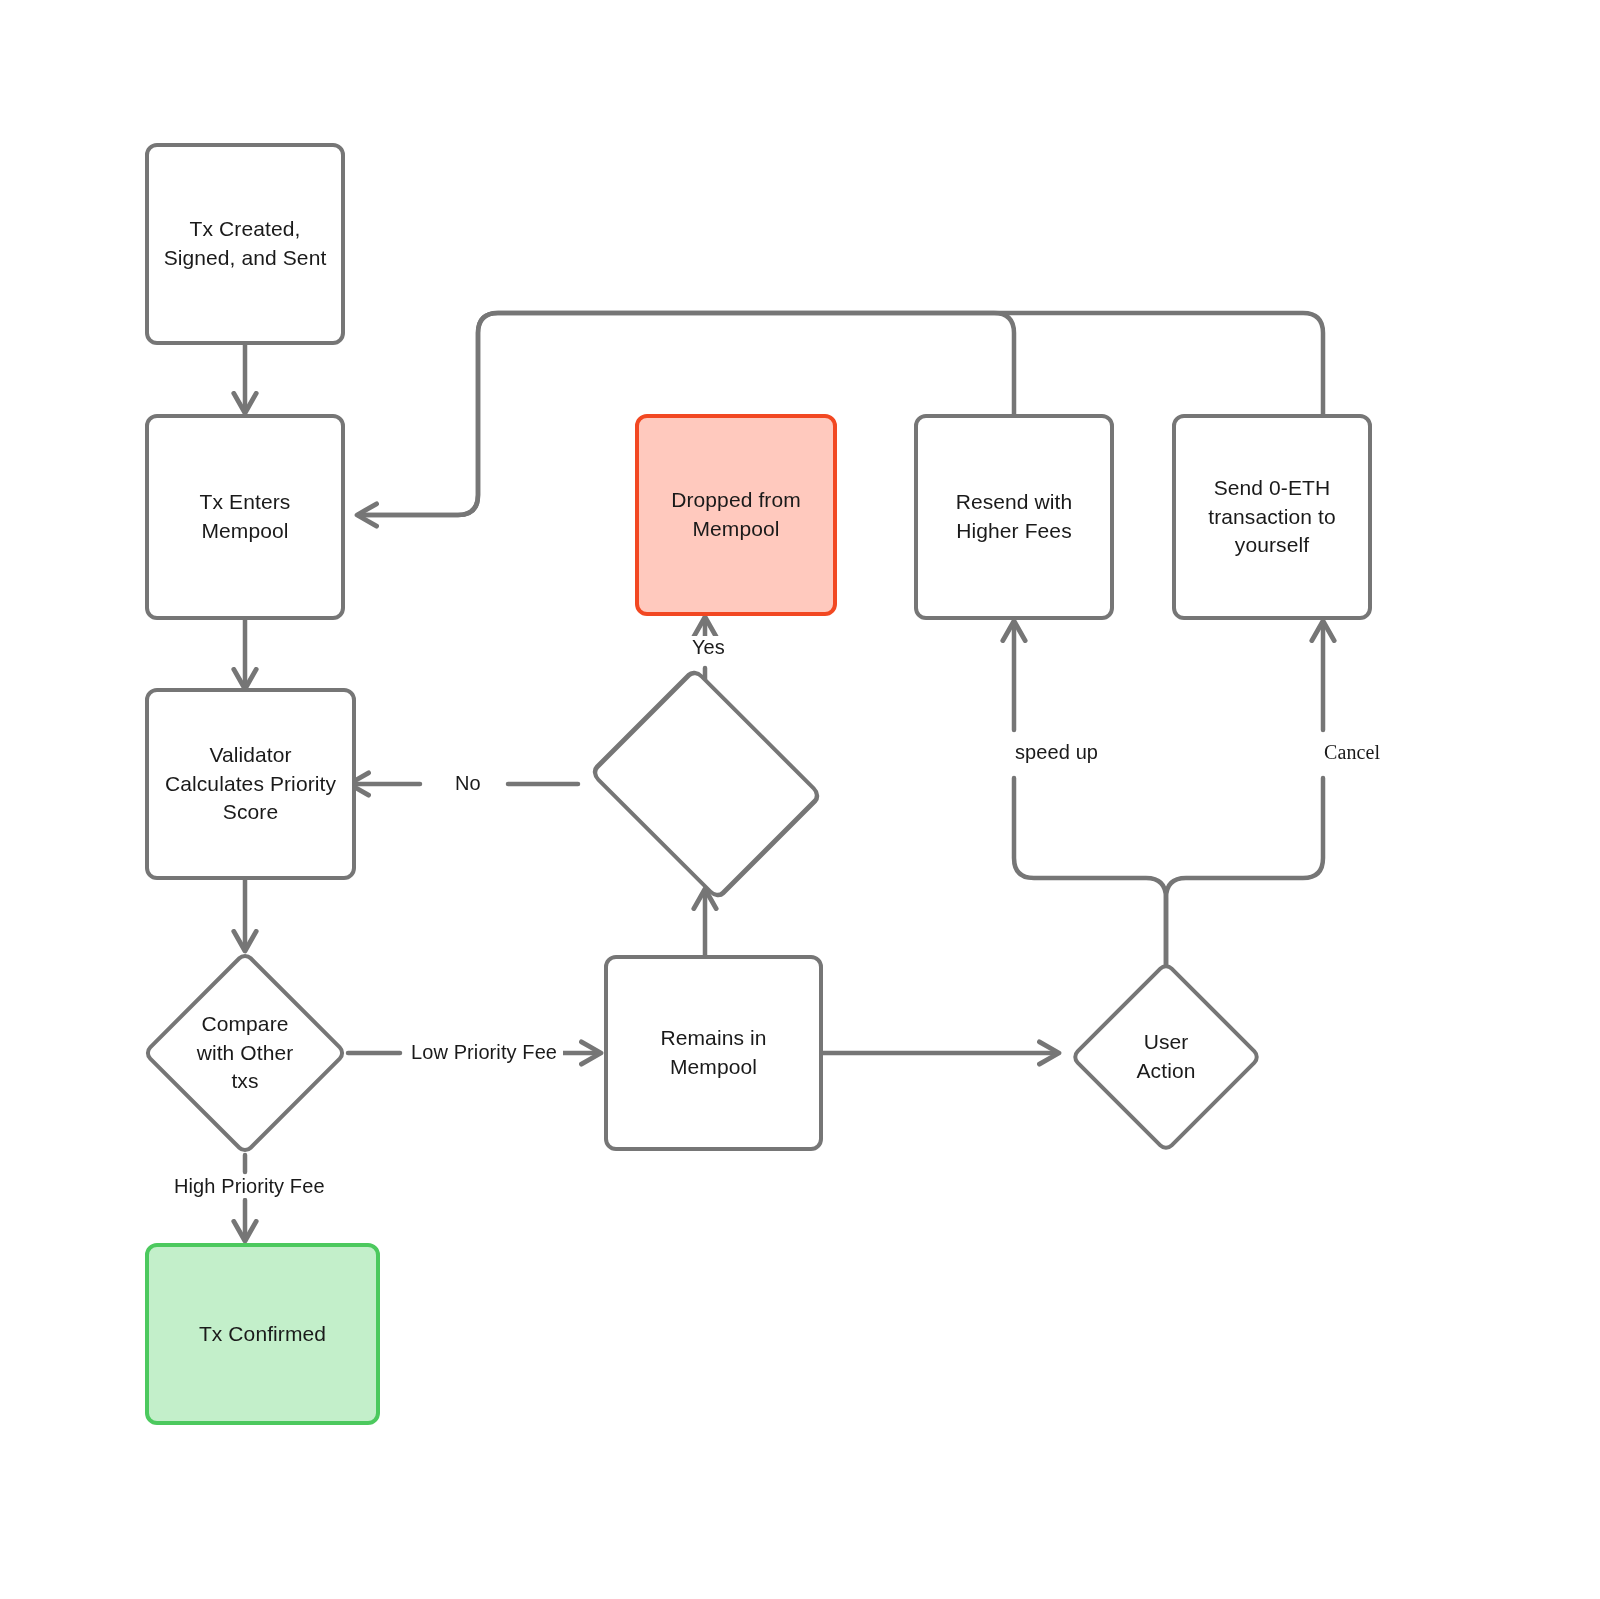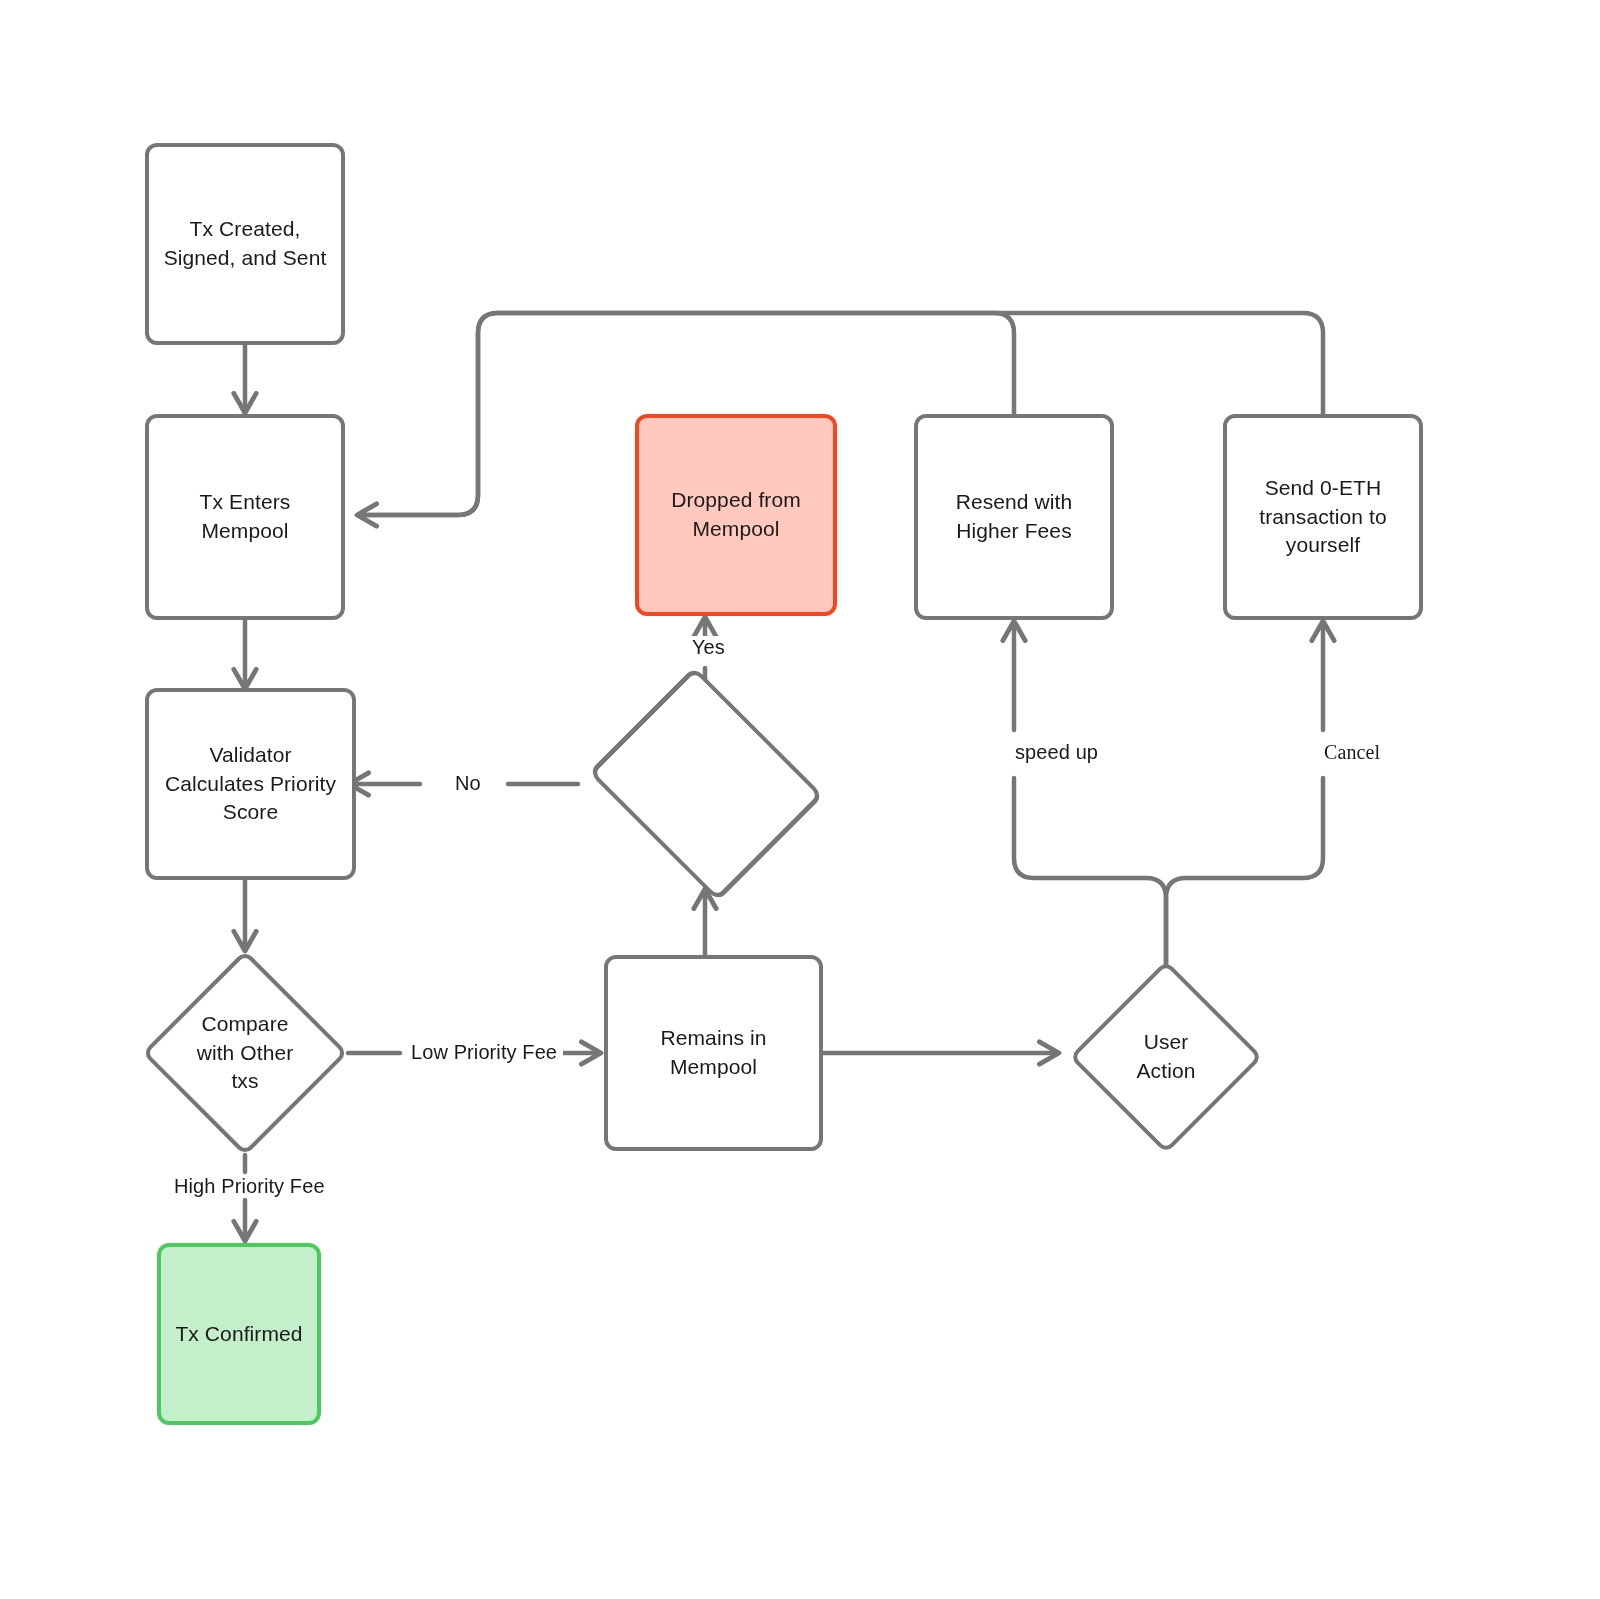--- a/index.html
+++ b/index.html
@@ -137,21 +137,21 @@
 
   <div class="node rect" style="left:145px; top:688px; width:211px; height:192px;">
     <span>Validator<br>Calculates Priority<br>Score</span>
   </div>
 
   <div class="node diamond" style="left:142px; top:950px; width:206px; height:206px;">
     <span class="dshape" style="width:146px; height:146px;"></span>
     <span class="dlabel">Compare<br>with Other<br>txs</span>
   </div>
 
-  <div class="node rect success" style="left:157px; top:1243px; width:164px; height:182px;">
+  <div class="node rect success" style="left:145px; top:1243px; width:235px; height:182px;">
     <span>Tx Confirmed</span>
   </div>
 
   <div class="node rect" style="left:604px; top:955px; width:219px; height:196px;">
     <span>Remains in<br>Mempool</span>
   </div>
 
   <div class="node diamond" style="left:578px; top:680px; width:255px; height:208px; font-size:20px;">
     <span class="dshape" style="width:150px; height:150px; transform:translate(-50%,-50%) rotate(45deg) scale(1.22,1.0);"></span>
   </div>
@@ -162,21 +162,21 @@
 
   <div class="node diamond" style="left:1062px; top:962px; width:208px; height:190px;">
     <span class="dshape" style="width:137px; height:137px;"></span>
     <span class="dlabel">User<br>Action</span>
   </div>
 
   <div class="node rect" style="left:914px; top:414px; width:200px; height:206px;">
     <span>Resend with<br>Higher Fees</span>
   </div>
 
-  <div class="node rect" style="left:1223px; top:414px; width:200px; height:206px;">
+  <div class="node rect" style="left:1172px; top:414px; width:200px; height:206px;">
     <span>Send 0-ETH<br>transaction to<br>yourself</span>
   </div>
 
   <div class="edge-label" style="left:686px; top:636px;">Yes</div>
 
   <div class="edge-label" style="left:449px; top:772px;">No</div>
 
   <div class="edge-label" style="left:168px; top:1175px;">High Priority Fee</div>
 
   <div class="edge-label" style="left:405px; top:1041px;">Low Priority Fee</div>

